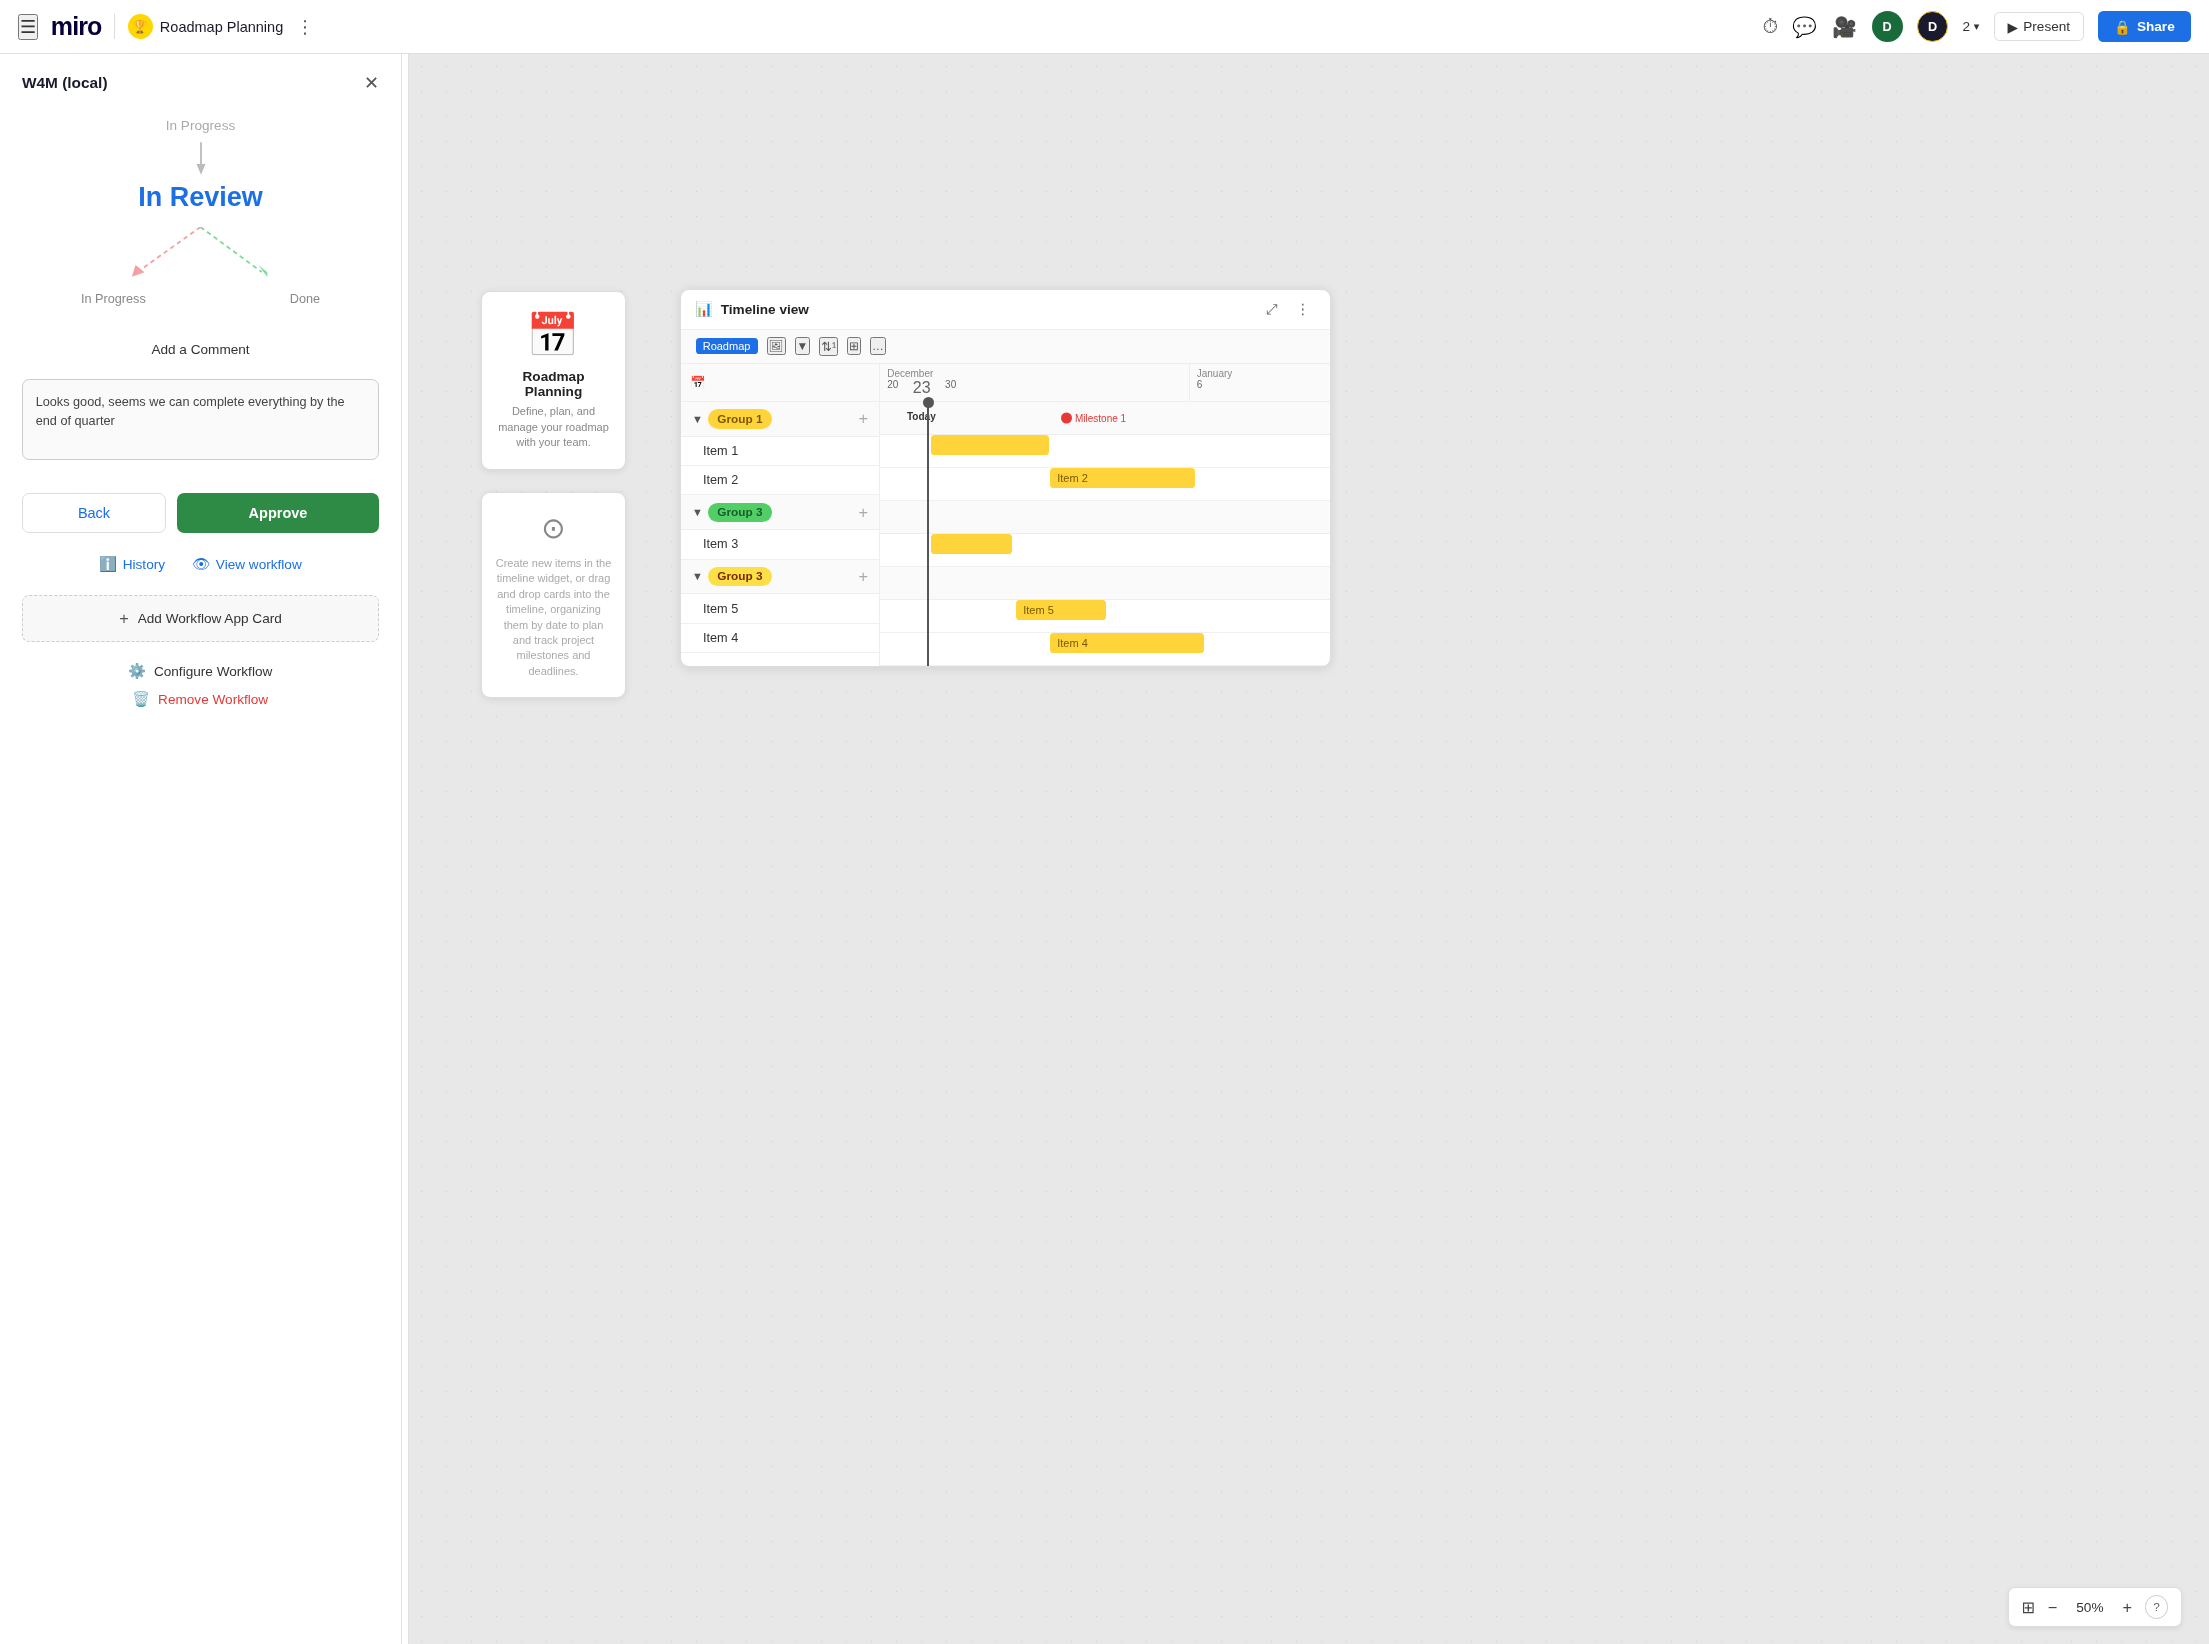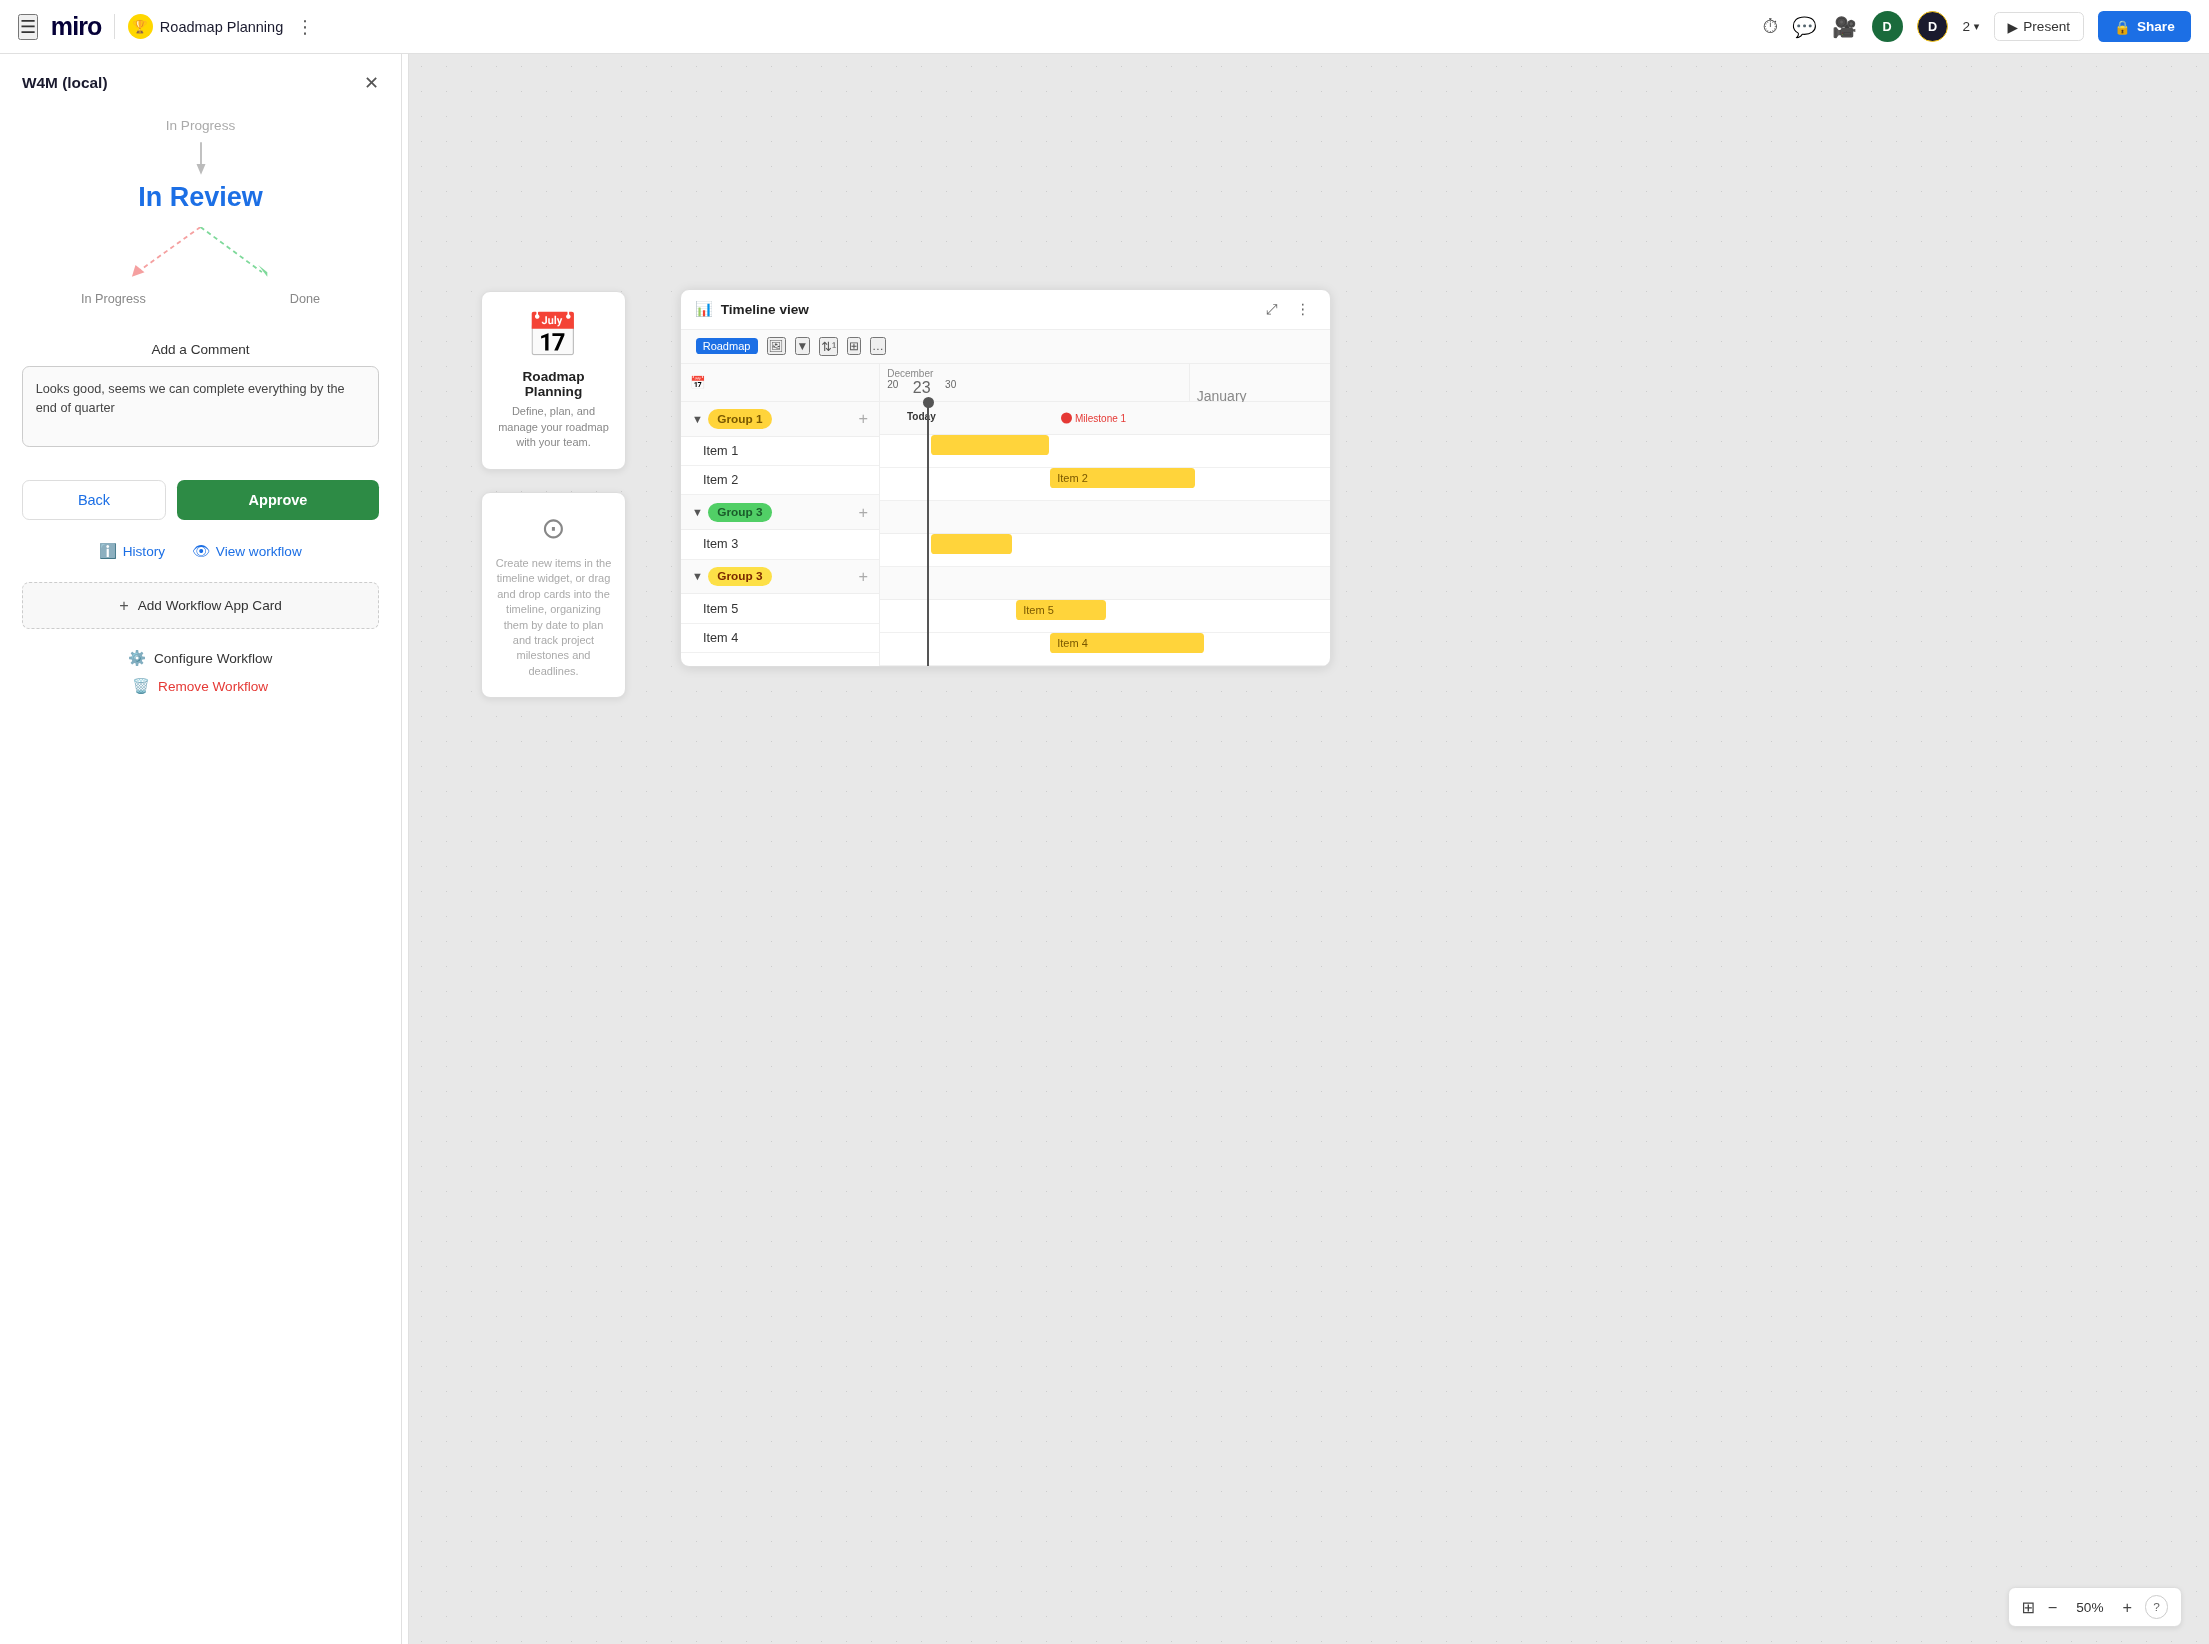--- a/index.html
+++ b/index.html
@@ -43,21 +43,21 @@
 
     
     .workflow-section { display: flex; flex-direction: column; align-items: center; padding: 9px 0 18px; }
     .status-label-gray { color: #aaa; font-size: 13.6px; margin-bottom: 9px; }
     .status-current { color: #1c6fe5; font-size: 27px; font-weight: 700; margin-bottom: 14.5px; }
     .branch-labels { display: flex; justify-content: center; gap: 90px; }
     .branch-label { font-size: 12.7px; color: #888; }
 
     
     .comment-section { margin: 18px 0; }
-    .comment-title { font-size: 13.6px; color: #333; font-weight: 500; margin-bottom: 9px; text-align: center; }
+    .comment-title { font-size: 13.6px; color: #333; font-weight: 500; margin-bottom: 22px; text-align: center; }
     .comment-box { border: 0.9px solid #ccc; border-radius: 7.2px; padding: 12.7px; background: #fafafa; min-height: 81px; }
     .comment-text { font-size: 12.7px; color: #444; line-height: 1.5; }
 
     
     .action-buttons { display: flex; gap: 11px; margin: 14.5px 0; justify-content: center; }
     .back-btn { flex: 1; padding: 11px; border: 0.9px solid #ddd; background: #fff; border-radius: 7.2px; font-size: 14.5px; color: #1c6fe5; cursor: pointer; font-weight: 500; }
     .approve-btn { flex: 1.5; padding: 11px; background: #2d8b45; color: #fff; border: none; border-radius: 7.2px; font-size: 14.5px; font-weight: 600; cursor: pointer; }
 
     
     .links-row { display: flex; justify-content: center; gap: 27px; margin: 9px 0 22px; }
@@ -423,21 +423,21 @@
         <div style="display:flex;height:38px;border-bottom:0.9px solid #eee;background:#fafafa;">
           <div style="flex:1.4;border-right:0.9px solid #eee;display:flex;flex-direction:column;align-items:flex-start;padding:3.6px 7.2px;">
             <span style="font-size:10px;color:#888;">December</span>
             <div style="display:flex;gap:14.5px;">
               <span style="font-size:10px;color:#666;">20</span>
               <span style="font-size:16px;color:#666;">23</span>
               <span style="font-size:10px;color:#666;">30</span>
             </div>
           </div>
           <div style="flex:0.6;display:flex;flex-direction:column;align-items:flex-start;padding:3.6px 7.2px;">
-            <span style="font-size:14px;color:#888;margin-top:20px;">January</span>
+            <span style="font-size:10px;color:#888;">January</span>
             <span style="font-size:10px;color:#666;">6</span>
           </div>
         </div>
 
         <div style="position:relative;">
 
           <div style="position:absolute;top:0;bottom:0;left:47px;width:1.8px;background:#555;z-index:10;">
             <div style="position:absolute;top:-5.4px;left:-4.5px;width:11px;height:11px;border-radius:50%;background:#555;"></div>
           </div>
 

